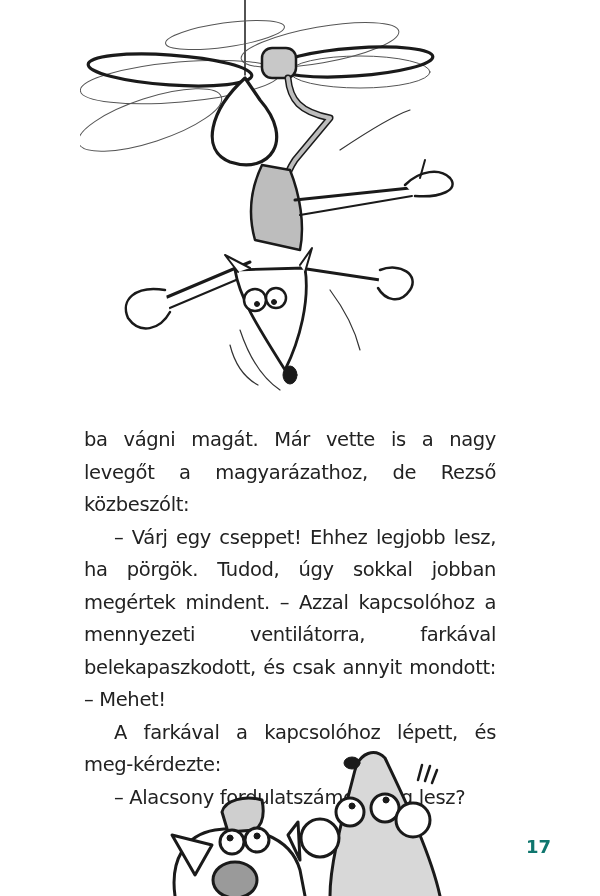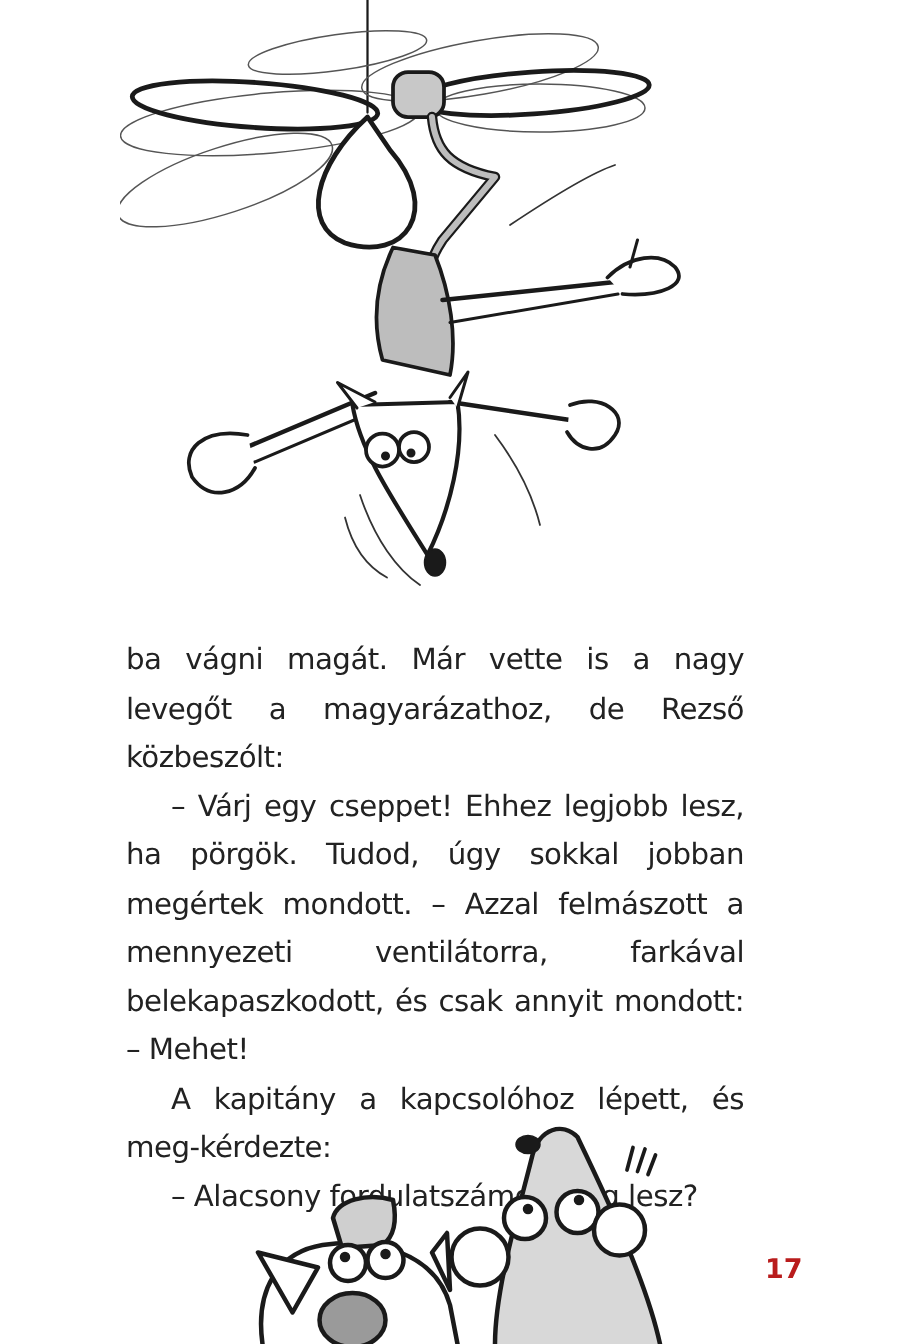--- a/index.html
+++ b/index.html
@@ -49,25 +49,25 @@
       margin: 0;
     }
     .text-block p.indent {
       text-indent: 30px;
     }
     .text-block p.last-left {
       text-align-last: left;
     }
     .page-number {
       position: absolute;
-      left: 510px;
+      left: 526px;
       top: 836px;
       font-size: 18px;
       font-weight: bold;
-      color: #b91c1c;
+      color: #0f766e;
     }
   </style>
 </head>
 <body>
 
 <div class="page">
 
   <svg class="illustration-top" viewBox="80 0 400 400" xmlns="http://www.w3.org/2000/svg">
     <g fill="none" stroke="#1a1a1a" stroke-linecap="round" stroke-linejoin="round">
 
@@ -122,22 +122,22 @@
         <path d="M240 330 C 250 360, 265 380, 280 390"></path>
         <path d="M230 345 C 235 365, 245 378, 258 385"></path>
         <path d="M330 290 C 345 310, 355 330, 360 350"></path>
         <path d="M340 150 C 370 130, 395 115, 410 110"></path>
       </g>
     </g>
   </svg>
 
   <div class="text-block">
     <p class="last-left">ba vágni magát. Már vette is a nagy levegőt a magyarázathoz, de Rezső közbeszólt:</p>
-    <p class="indent last-left">– Várj egy cseppet! Ehhez legjobb lesz, ha pörgök. Tudod, úgy sokkal jobban megértek mondott. – Azzal felmászott a mennyezeti ventilátorra, farkával belekapaszkodott, és csak annyit mondott: – Mehet!</p>
-    <p class="indent last-left">A kapitány a kapcsolóhoz lépett, és meg-kérdezte:</p>
+    <p class="indent last-left">– Várj egy cseppet! Ehhez legjobb lesz, ha pörgök. Tudod, úgy sokkal jobban megértek mindent. – Azzal kapcsolóhoz a mennyezeti ventilátorra, farkával belekapaszkodott, és csak annyit mondott: – Mehet!</p>
+    <p class="indent last-left">A farkával a kapcsolóhoz lépett, és meg-kérdezte:</p>
     <p class="indent last-left">– Alacsony fordulatszámon elég lesz?</p>
   </div>
 
   <svg class="illustration-bottom" viewBox="160 740 330 156" xmlns="http://www.w3.org/2000/svg">
     <g fill="none" stroke="#1a1a1a" stroke-linecap="round" stroke-linejoin="round">
 
       <path d="M175 896 C 170 860, 185 835, 215 830 C 250 825, 290 835, 300 870 L 305 896" fill="#ffffff" stroke-width="3"></path>
 
       <path d="M222 812 C 225 800, 245 795, 262 800 C 265 815, 262 825, 255 830 L 228 832 Z" fill="#cfcfcf" stroke-width="3"></path>
 

